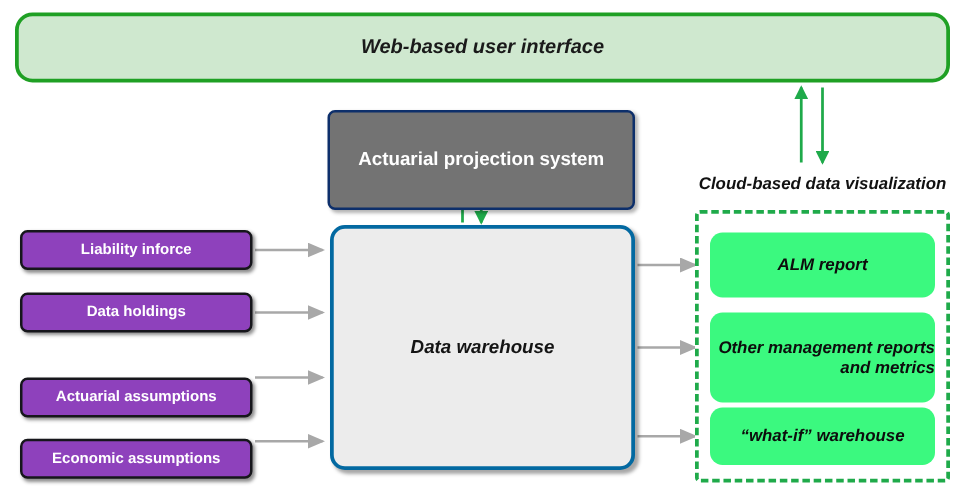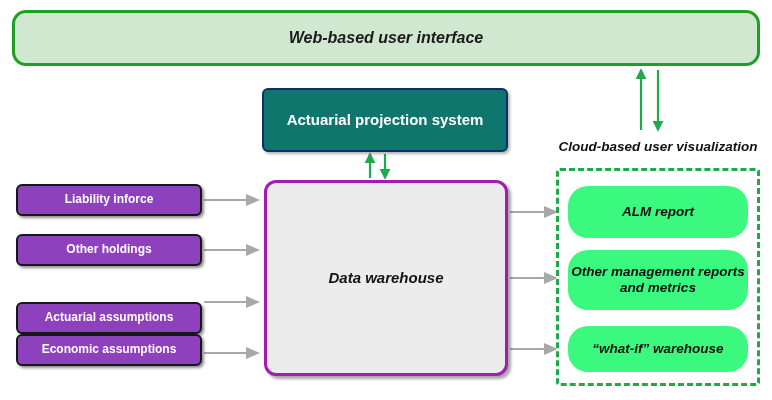--- a/index.html
+++ b/index.html
@@ -38,38 +38,38 @@
     font-weight: bold;
     font-style: italic;
     font-size: 16px;
   }
 
   
   #aps {
     left: 262px;
     top: 88px;
     width: 246px;
-    height: 64px;
-    background: #0f766e;
+    height: 80px;
+    background: #737373;
     border: 2px solid #0d2f6b;
     border-radius: 6px;
     color: #ffffff;
     font-weight: bold;
     font-size: 15px;
     box-shadow: 2px 2px 3px rgba(0,0,0,0.30);
   }
 
   
   #dw {
     left: 264px;
     top: 180px;
     width: 244px;
     height: 196px;
     background: #ececec;
-    border: 3px solid #a21caf;
+    border: 3px solid #0369a1;
     border-radius: 12px;
     color: #141414;
     font-weight: bold;
     font-style: italic;
     font-size: 15px;
     box-shadow: 3px 3px 3px rgba(0,0,0,0.35);
   }
 
   
   .purple {
@@ -80,21 +80,21 @@
     border: 2px solid #16161b;
     border-radius: 6px;
     color: #ffffff;
     font-weight: bold;
     font-size: 12px;
     box-shadow: 2px 2px 3px rgba(0,0,0,0.45);
   }
   #p0 { top: 184px; }
   #p1 { top: 234px; }
   #p2 { top: 302px; }
-  #p3 { top: 334px; text-align: right; }
+  #p3 { top: 351px; text-align: right; }
 
   
   #cloudbox {
     position: absolute;
     left: 556px;
     top: 168px;
     width: 204px;
     height: 218px;
     border: 3px dashed #1faa4a;
     border-radius: 4px;
@@ -112,28 +112,29 @@
     font-style: italic;
     font-size: 13.5px;
     justify-content: center;
   }
 
   
   .green {
     left: 568px;
     width: 180px;
     background: #3bf97f;
-    border-radius: 20px;
+    border-radius: 10px;
     color: #0d0d0d;
     font-weight: bold;
     font-style: italic;
     font-size: 13.5px;
+    text-align: right;
   }
   #g0 { top: 186px; height: 52px; }
-  #g1 { top: 250px; height: 60px; }
+  #g1 { top: 250px; height: 72px; }
   #g2 { top: 326px; height: 46px; }
 
   
   #wires {
     position: absolute;
     left: 0;
     top: 0;
     width: 772px;
     height: 400px;
     pointer-events: none;
@@ -178,25 +179,25 @@
     </g>
   </svg>
 
   <div class="node" id="webui">Web-based user interface</div>
 
   <div class="node" id="aps">Actuarial projection system</div>
 
   <div class="node" id="dw">Data warehouse</div>
 
   <div class="node purple" id="p0">Liability inforce</div>
-  <div class="node purple" id="p1">Other holdings</div>
+  <div class="node purple" id="p1">Data holdings</div>
   <div class="node purple" id="p2">Actuarial assumptions</div>
   <div class="node purple" id="p3">Economic assumptions</div>
 
-  <div class="node" id="cloudlabel">Cloud-based user visualization</div>
+  <div class="node" id="cloudlabel">Cloud-based data visualization</div>
 
   <div id="cloudbox"></div>
 
   <div class="node green" id="g0">ALM report</div>
   <div class="node green" id="g1">Other management reports and metrics</div>
   <div class="node green" id="g2">“what-if” warehouse</div>
 
 </div>
 
 </body></html>

